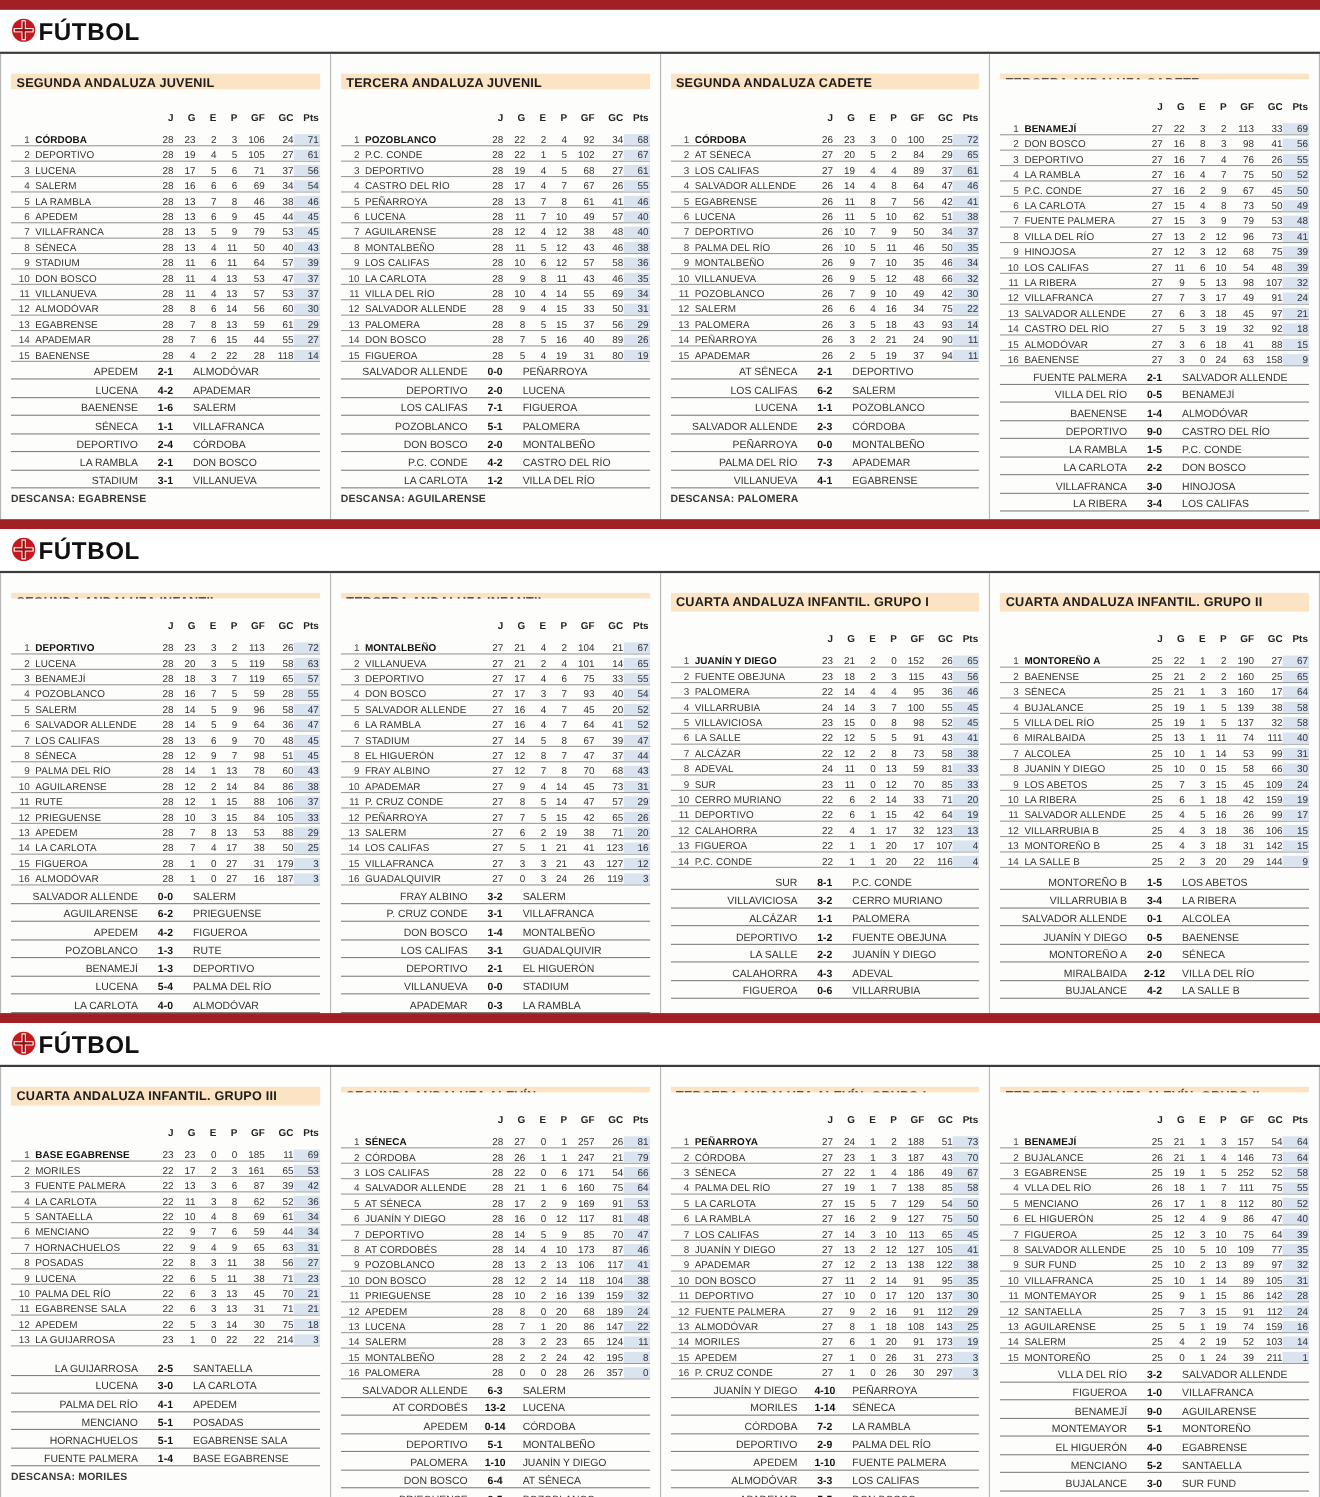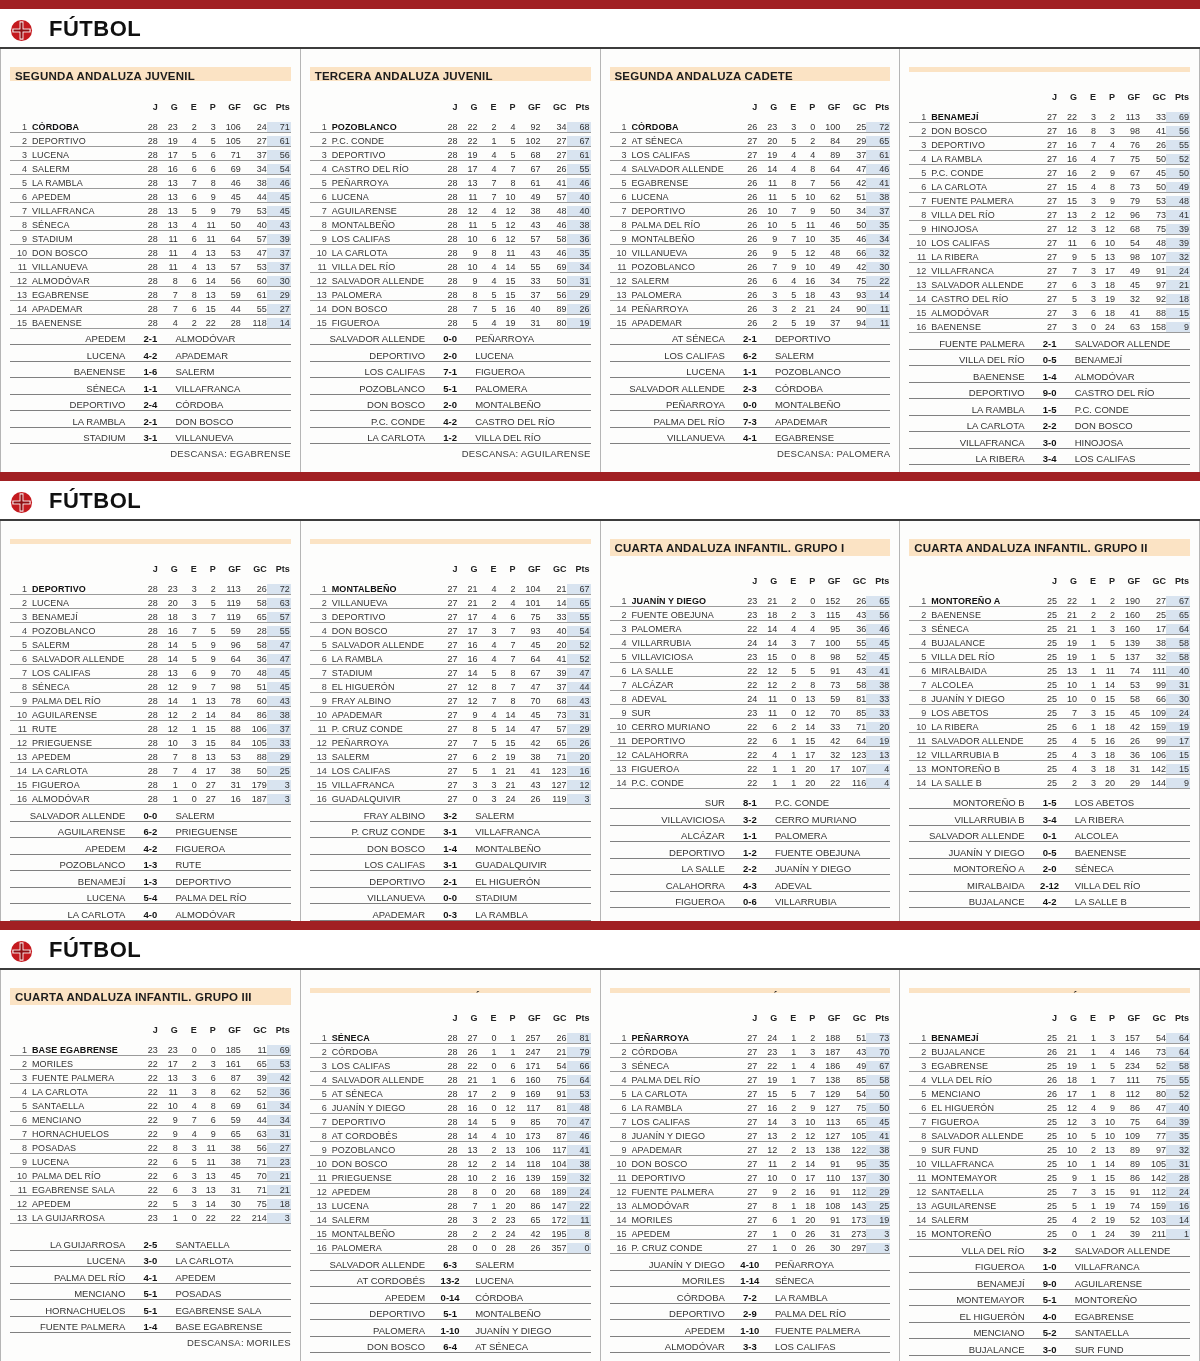--- a/index.html
+++ b/index.html
@@ -5,21 +5,21 @@
   html,body{margin:0;padding:0;background:#ffffff;}
   body{width:1200px;font-family:"Liberation Sans",sans-serif;color:#222;}
   .page{width:1200px;height:1361px;display:flex;flex-direction:column;overflow:hidden;background:#fdfdfc;}
 
   .band{display:flex;flex-direction:column;box-sizing:border-box;}
   .band-1{height:472px;}
   .band-2{height:449px;}
   .band-3{height:440px;}
 
   .redbar{height:9px;background:#a12023;flex:none;}
-  .band-head{display:flex;align-items:flex-end;gap:16px;padding:7px 10px 5px 10px;border-bottom:2px solid #3c3c3c;flex:none;background:#fff;}
+  .band-head{display:flex;align-items:flex-start;gap:2px;padding:7px 10px 5px 10px;border-bottom:2px solid #3c3c3c;flex:none;background:#fff;}
   .futbol-icon{width:23px;height:23px;flex:none;}
   .futbol-label{font-size:22px;font-weight:bold;letter-spacing:.5px;color:#101010;}
 
   .cols{flex:1;display:flex;border-left:1px solid #b5b5b5;min-height:0;}
   .col{width:300px;box-sizing:border-box;border-right:1px solid #b5b5b5;padding:8px 9px 9px 9px;display:flex;flex-direction:column;min-height:0;}
 
   .league-title{background:#fbe3c4;font-size:11.5px;font-weight:bold;color:#1c1c1c;padding:3px 5px 2px 5px;letter-spacing:.2px;white-space:nowrap;overflow:hidden;}
 
   .thead{display:flex;font-size:9px;font-weight:bold;color:#222;margin:11px 0 7px 0;}
   .thead .spacer{flex:1;}
@@ -31,21 +31,21 @@
   .n-j{width:20px;} .n-g{width:20px;} .n-e{width:19px;} .n-p{width:19px;}
   .n-gf{width:25px;} .n-gc{width:26px;}
   .n-pts{width:23px;background:#d9e4f0;padding-right:1px;}
   .thead .n-pts{background:none;}
 
   .results{margin-top:auto;font-size:9.5px;color:#333;padding-bottom:4px;}
   .rrow{display:flex;align-items:flex-end;border-bottom:1px solid #808080;height:15.5px;}
   .rhome{flex:1;text-align:right;padding-right:9px;white-space:nowrap;overflow:hidden;}
   .rscore{flex:none;width:32px;text-align:center;font-weight:bold;color:#111;}
   .raway{flex:1;text-align:left;padding-left:9px;white-space:nowrap;overflow:hidden;}
-  .descansa{text-align:right;padding-top:4px;font-size:9.5px;color:#3a3a3a;letter-spacing:.2px;}
+  .descansa{text-align:left;padding-top:4px;font-size:9.5px;color:#3a3a3a;letter-spacing:.2px;font-weight:bold;}
 </style>
 </head>
 <body>
 
 <div class="page">
 
   <section class="band band-1">
     <div class="redbar"></div>
     <div class="band-head">
       <svg class="futbol-icon" viewBox="0 0 24 24">
@@ -2203,21 +2203,21 @@
               <span class="num n-pts">22</span>
             </div>
             <div class="trow">
               <span class="pos">14</span>
               <span class="tname">SALERM</span>
               <span class="num n-j">28</span>
               <span class="num n-g">3</span>
               <span class="num n-e">2</span>
               <span class="num n-p">23</span>
               <span class="num n-gf">65</span>
-              <span class="num n-gc">172</span>
+              <span class="num n-gc">124</span>
               <span class="num n-pts">11</span>
             </div>
             <div class="trow">
               <span class="pos">15</span>
               <span class="tname">MONTALBEÑO</span>
               <span class="num n-j">28</span>
               <span class="num n-g">2</span>
               <span class="num n-e">2</span>
               <span class="num n-p">24</span>
               <span class="num n-gf">42</span>
@@ -2397,21 +2397,21 @@
               <span class="num n-gc">95</span>
               <span class="num n-pts">35</span>
             </div>
             <div class="trow">
               <span class="pos">11</span>
               <span class="tname">DEPORTIVO</span>
               <span class="num n-j">27</span>
               <span class="num n-g">10</span>
               <span class="num n-e">0</span>
               <span class="num n-p">17</span>
-              <span class="num n-gf">110</span>
+              <span class="num n-gf">120</span>
               <span class="num n-gc">137</span>
               <span class="num n-pts">30</span>
             </div>
             <div class="trow">
               <span class="pos">12</span>
               <span class="tname">FUENTE PALMERA</span>
               <span class="num n-j">27</span>
               <span class="num n-g">9</span>
               <span class="num n-e">2</span>
               <span class="num n-p">16</span>
@@ -2537,21 +2537,21 @@
               <span class="num n-gc">73</span>
               <span class="num n-pts">64</span>
             </div>
             <div class="trow">
               <span class="pos">3</span>
               <span class="tname">EGABRENSE</span>
               <span class="num n-j">25</span>
               <span class="num n-g">19</span>
               <span class="num n-e">1</span>
               <span class="num n-p">5</span>
-              <span class="num n-gf">234</span>
+              <span class="num n-gf">252</span>
               <span class="num n-gc">52</span>
               <span class="num n-pts">58</span>
             </div>
             <div class="trow">
               <span class="pos">4</span>
               <span class="tname">VLLA DEL RÍO</span>
               <span class="num n-j">26</span>
               <span class="num n-g">18</span>
               <span class="num n-e">1</span>
               <span class="num n-p">7</span>

